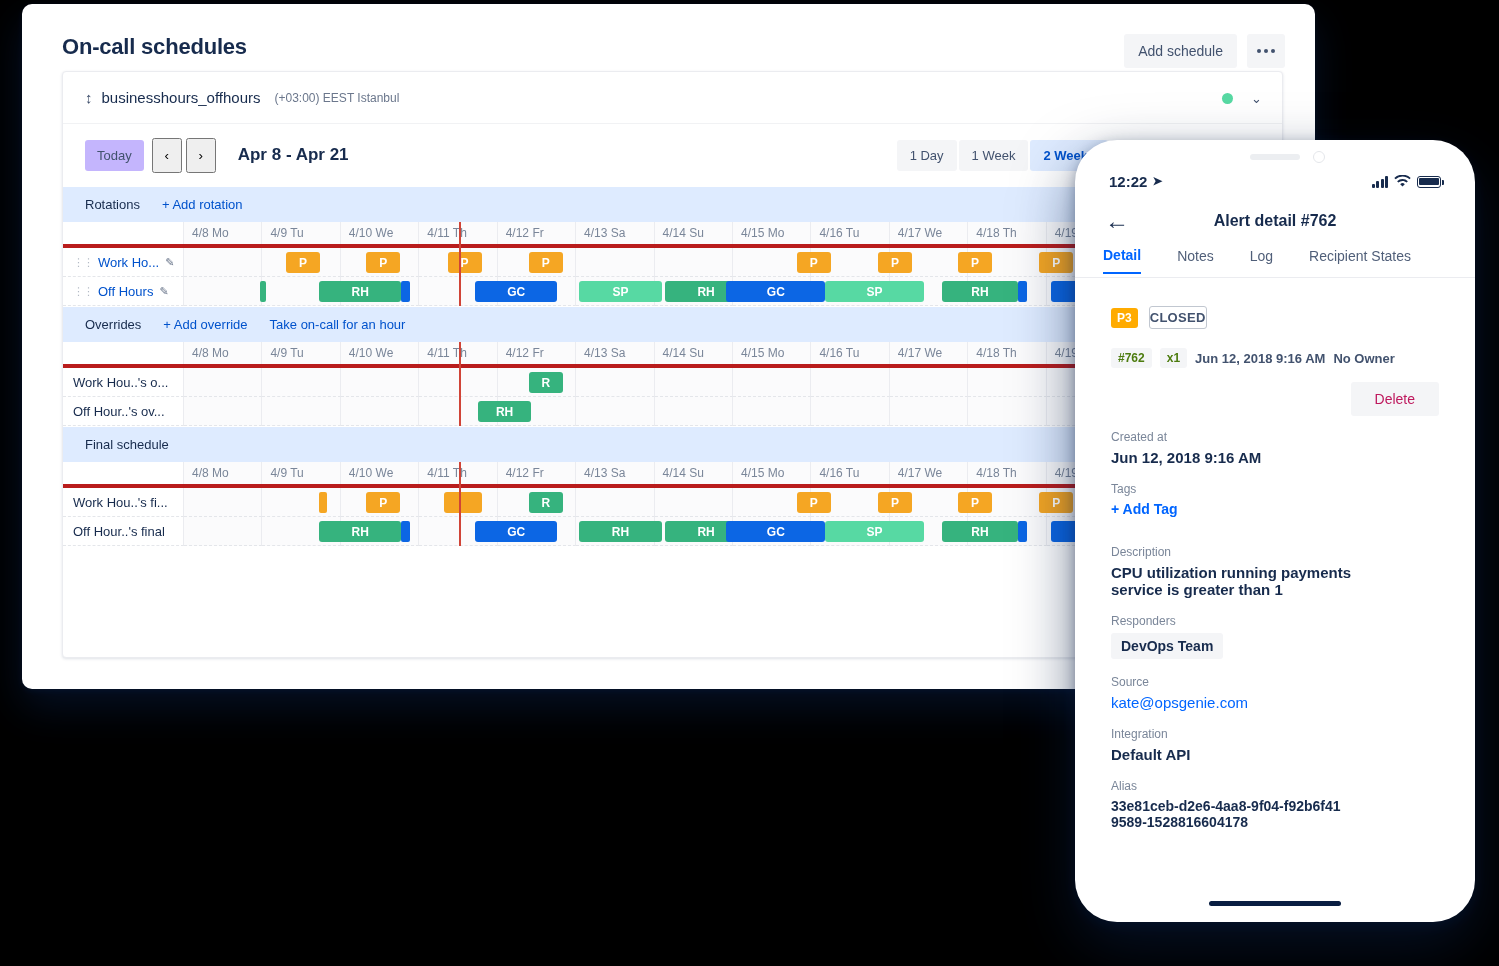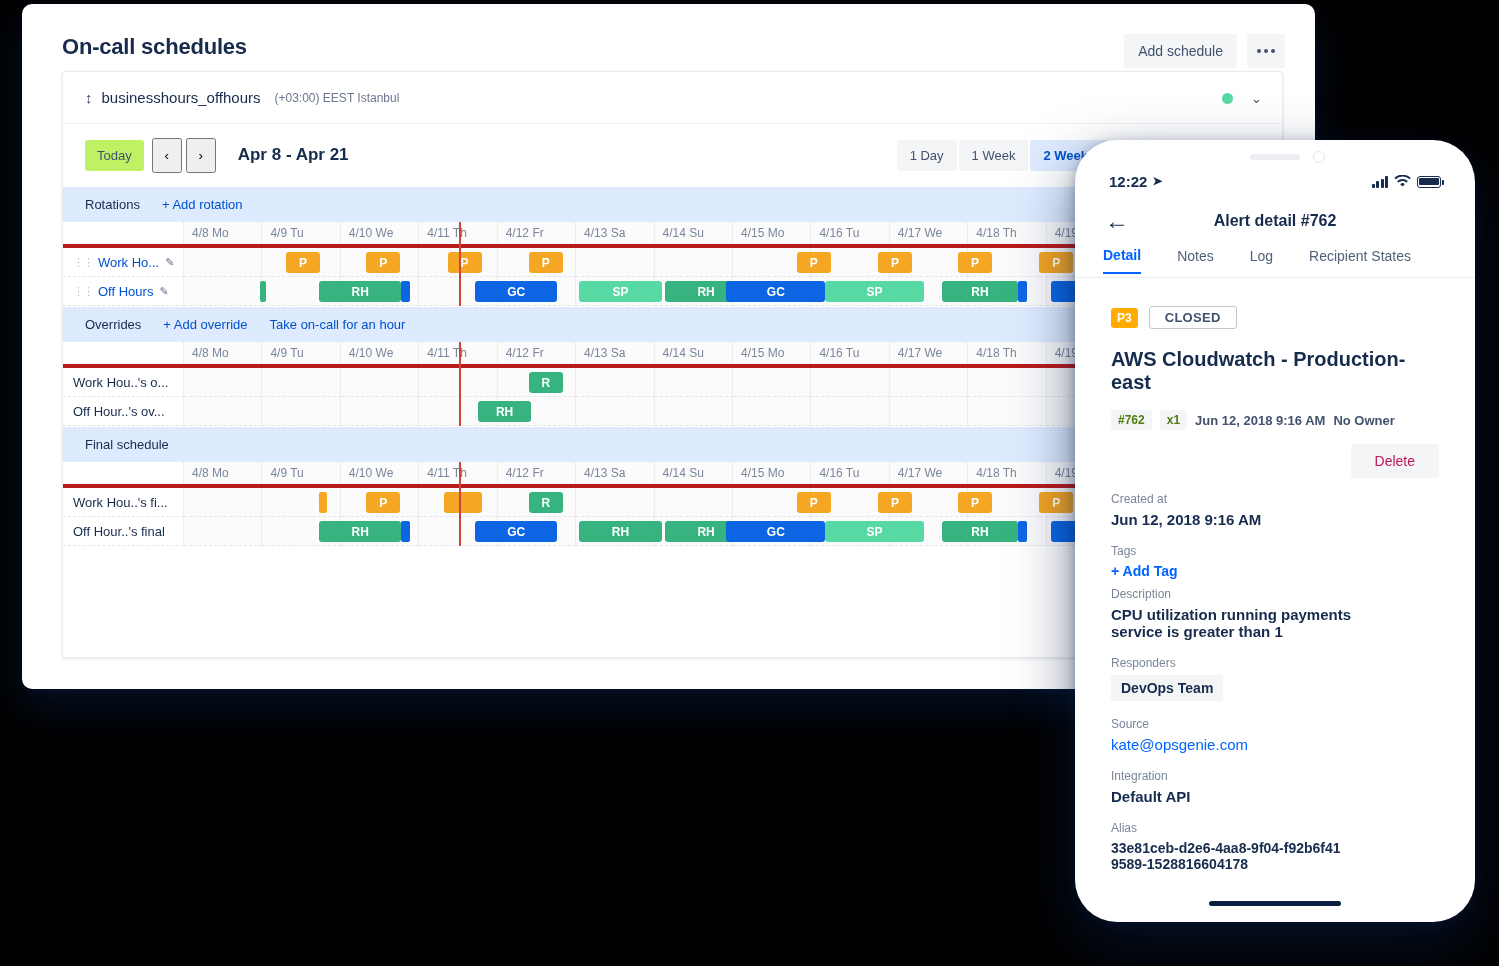--- a/index.html
+++ b/index.html
@@ -76,21 +76,21 @@
   .chev { color: #42526e; font-size: 13px; }
 
   
   .toolbar {
     position: relative; height: 62px;
     display: flex; align-items: center;
     padding: 0 22px;
   }
   .seg { display: flex; gap: 4px; }
   .seg button {
-    background: #bef264; border: none; font-family: inherit;
+    background: #c4b5fd; border: none; font-family: inherit;
     font-size: 13px; color: #42526e; border-radius: 3px;
     padding: 8px 12px; cursor: pointer;
   }
   .nav-group { display: flex; gap: 4px; margin-left: 8px; }
   .nav-group button { width: 30px; padding: 8px 0; }
   .range-label {
     font-size: 17px; font-weight: 700; color: #172b4d; margin-left: 22px;
   }
   .toolbar-right {
     position: absolute; right: 18px; top: 0; height: 62px;
@@ -211,37 +211,37 @@
   .ph-tab.active { color: #0065ff; font-weight: 700; border-bottom: 2.5px solid #0065ff; }
 
   .ph-body { position: absolute; top: 146px; left: 0; right: 0; bottom: 0; padding: 20px 36px 0 36px; }
   .badge-row { display: flex; align-items: center; gap: 11px; margin-bottom: 19px; }
   .prio {
     background: #ffab00; color: #fff; font-size: 12px; font-weight: 700;
     border-radius: 3px; padding: 3px 6px;
   }
   .state {
     border: 1px solid #c1c7d0; color: #42526e; font-size: 13px; font-weight: 700;
-    border-radius: 3px; padding: 3px 15px; letter-spacing: .3px;
+    border-radius: 3px; padding: 3px 0; letter-spacing: .3px;
   }
   .alert-title { font-size: 20px; font-weight: 700; color: #172b4d; margin-bottom: 16px; }
   .meta-row { display: flex; align-items: center; gap: 8px; margin-bottom: 14px; }
   .chip { background: #f4f5f7; color: #4d7c0f; font-size: 12px; font-weight: 700; border-radius: 3px; padding: 3px 7px; text-align: right;}
   .meta-txt { font-size: 13px; color: #42526e; font-weight: 700; }
   .delete-row { display: flex; justify-content: flex-end; margin-bottom: 14px; }
   .delete-btn {
     background: #f4f5f7; border: none; font-family: inherit;
     font-size: 14px; color: #be185d; border-radius: 3px;
     padding: 9px 24px; cursor: pointer;
   }
   .f-label { font-size: 12px; color: #7a8699; margin-bottom: 5px; }
   .f-value { font-size: 15px; color: #172b4d; font-weight: 700; margin-bottom: 16px; }
   .f-value.small { font-size: 14px; }
   .f-link { font-size: 15px; color: #0065ff; margin-bottom: 16px; font-weight: 400;}
-  .f-addtag { font-size: 14px; color: #0065ff; font-weight: 700; margin-bottom: 8px; cursor: pointer;}
+  .f-addtag { font-size: 14px; color: #0065ff; font-weight: 700; margin-bottom: 28px; cursor: pointer;}
   .resp-chip { display:inline-block; background: #f4f5f7; color: #172b4d; font-size: 14px; font-weight: 700; border-radius: 3px; padding: 5px 10px; margin-bottom: 16px;}
   .home-ind {
     position: absolute; bottom: 16px; left: 50%; transform: translateX(-50%);
     width: 132px; height: 5px; border-radius: 3px; background: #091e42;
   }
 </style>
 </head>
 <body>
 
 <div class="root">
@@ -608,21 +608,20 @@
       <span class="ph-tab">Log</span>
       <span class="ph-tab">Recipient States</span>
     </div>
 
     <div class="ph-body">
       <div class="badge-row">
         <span class="prio">P3</span>
         <span class="state">CLOSED</span>
       </div>
 
-      <div class="alert-title">AWS Cloudwatch - Production-east</div>
 
       <div class="meta-row">
         <span class="chip">#762</span>
         <span class="chip">x1</span>
         <span class="meta-txt">Jun 12, 2018 9:16 AM</span>
         <span class="meta-txt">No Owner</span>
       </div>
 
       <div class="delete-row">
         <button class="delete-btn">Delete</button>

